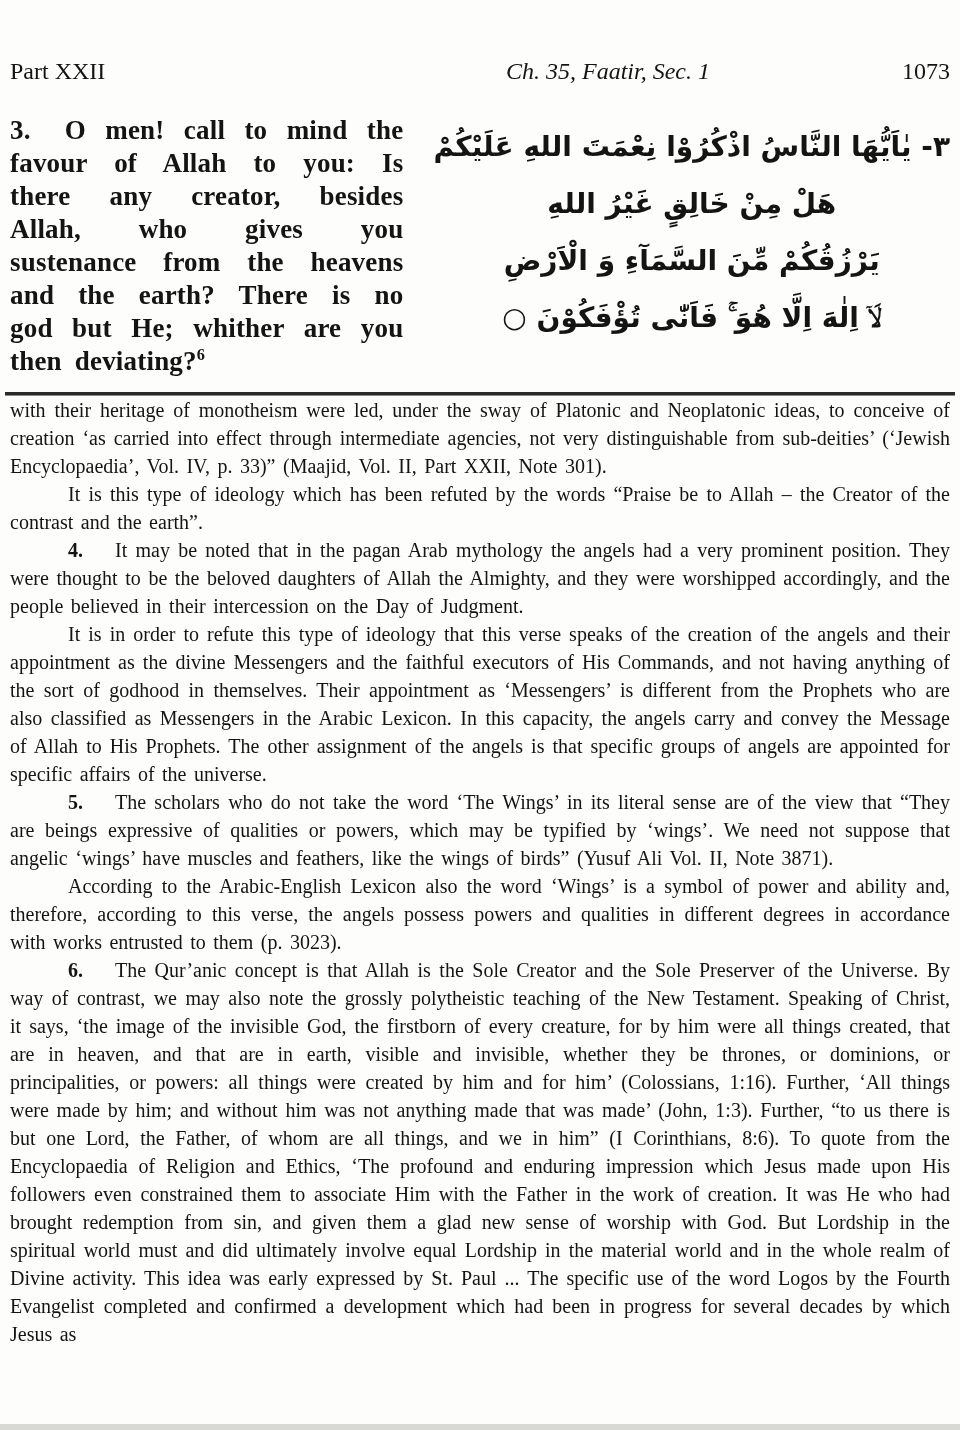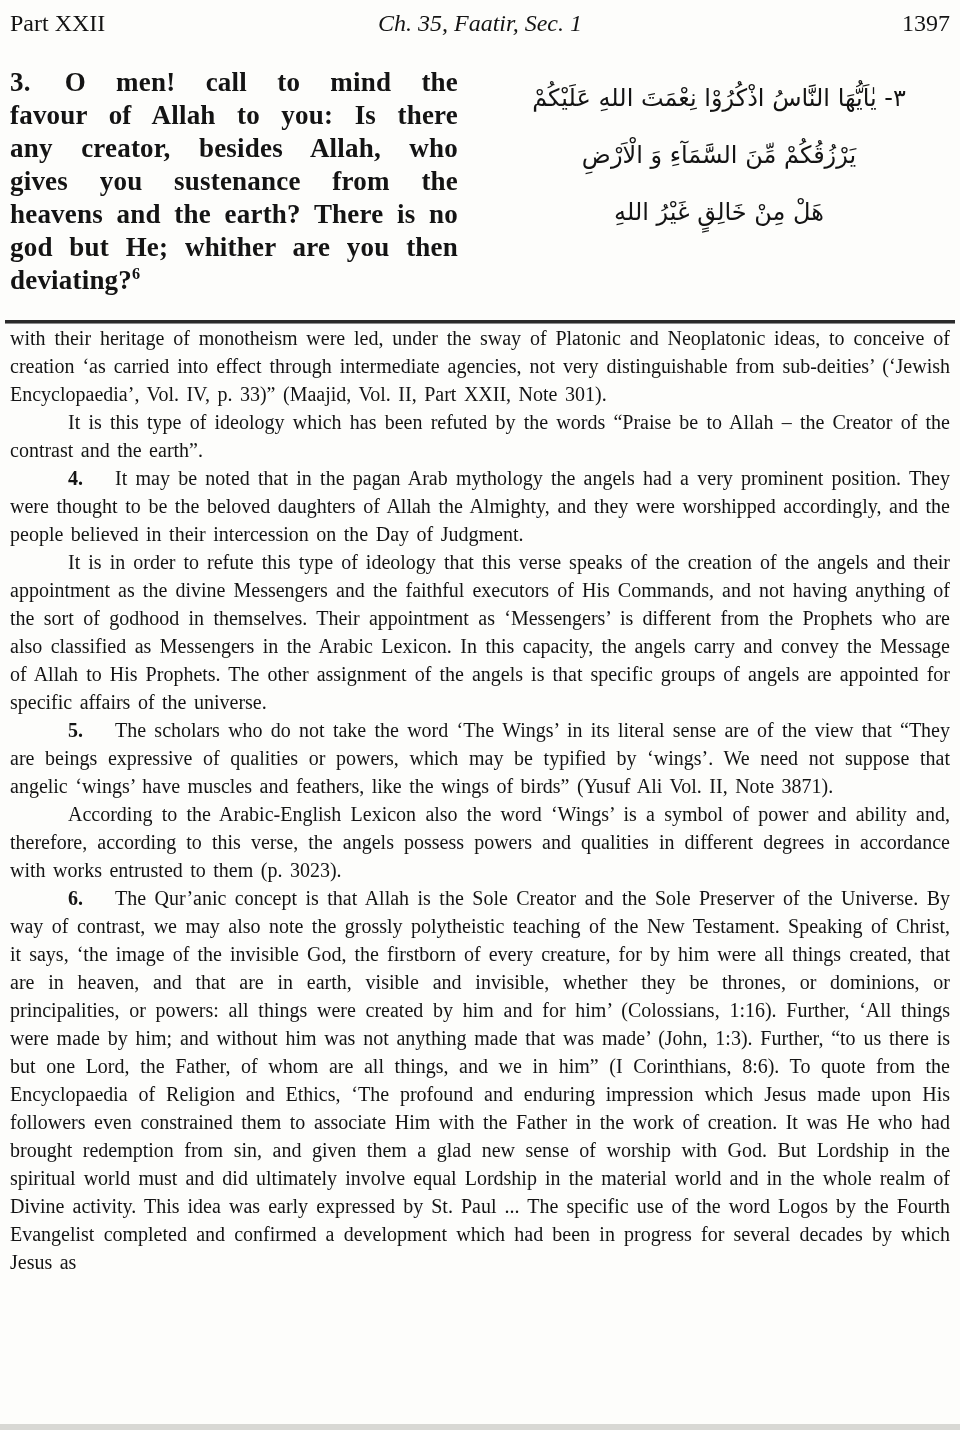--- a/index.html
+++ b/index.html
@@ -17,23 +17,24 @@
   }
   .page {
     padding: 8px 10px 0 10px;
   }
   
   .header {
     display: flex;
     align-items: baseline;
     font-size: 24px;
     line-height: 30px;
+    margin-top: 48px;
   }
   .header .left  { width: 240px; text-align: left; }
-  .header .center{ flex: 1; text-align: center; font-style: italic; }
+  .header .center{ flex: 1; text-align: right; font-style: italic; }
   .header .right { width: 240px; text-align: right; }
 
   
   .verse-row {
     display: flex;
     margin-top: 28px;
     min-height: 240px;
   }
   .translation {
     width: 448px;
@@ -49,22 +50,22 @@
     font-size: 60%;
     vertical-align: super;
     line-height: 0;
   }
   .arabic {
     flex: 1;
     padding-left: 30px;
     padding-top: 4px;
     direction: rtl;
     font-family: "DejaVu Sans", sans-serif;
-    font-weight: normal;
-    font-size: 24px;
+    font-weight: bold;
+    font-size: 28px;
     line-height: 57px;
   }
   .arabic .aline { text-align: center; white-space: nowrap; }
 
   
   .rule {
     height: 3px;
     background: #2a2a2a;
     border-bottom: 1px solid #8a8a8a;
     margin: 14px -5px 0 -5px;
@@ -93,31 +94,32 @@
   }
 </style>
 </head>
 <body>
 
 <div class="page">
 
   <div class="header">
     <span class="left">Part XXII</span>
     <span class="center">Ch. 35, Faatir, Sec. 1</span>
-    <span class="right">1397</span>
+    <span class="right">1073</span>
   </div>
 
   <div class="verse-row">
     <div class="translation">
       <b class="vnum">3.</b><span>O men! call to mind the favour of Allah to you: Is there any creator, besides Allah, who gives you sustenance from the heavens and the earth? There is no god but He; whither are you then deviating?</span><sup>6</sup>
     </div>
     <div class="arabic">
       <div class="aline">٣- يٰاَيُّهَا النَّاسُ اذْكُرُوْا نِعْمَتَ اللهِ عَلَيْكُمْ</div>
+      <div class="aline">هَلْ مِنْ خَالِقٍ غَيْرُ اللهِ</div>
       <div class="aline">يَرْزُقُكُمْ مِّنَ السَّمَآءِ وَ الْاَرْضِ</div>
-      <div class="aline">هَلْ مِنْ خَالِقٍ غَيْرُ اللهِ</div>
+      <div class="aline">لَاۤ اِلٰهَ اِلَّا هُوَ ۚ فَاَنّٰى تُؤْفَكُوْنَ ○</div>
     </div>
   </div>
 
   <div class="rule"></div>
 
   <div class="body-text">
     <p>with their heritage of monotheism were led, under the sway of Platonic and Neoplatonic ideas, to conceive of creation ‘as carried into effect through intermediate agencies, not very distinguishable from sub-deities’ (‘Jewish Encyclopaedia’, Vol. IV, p. 33)” (Maajid, Vol. II, Part XXII, Note 301).</p>
     <p class="indent">It is this type of ideology which has been refuted by the words “Praise be to Allah – the Creator of the contrast and the earth”.</p>
     <p class="indent"><b class="note-num">4.</b><span>It may be noted that in the pagan Arab mythology the angels had a very prominent position. They were thought to be the beloved daughters of Allah the Almighty, and they were worshipped accordingly, and the people believed in their intercession on the Day of Judgment.</span></p>
     <p class="indent">It is in order to refute this type of ideology that this verse speaks of the creation of the angels and their appointment as the divine Messengers and the faithful executors of His Commands, and not having anything of the sort of godhood in themselves. Their appointment as ‘Messengers’ is different from the Prophets who are also classified as Messengers in the Arabic Lexicon. In this capacity, the angels carry and convey the Message of Allah to His Prophets. The other assignment of the angels is that specific groups of angels are appointed for specific affairs of the universe.</p>

